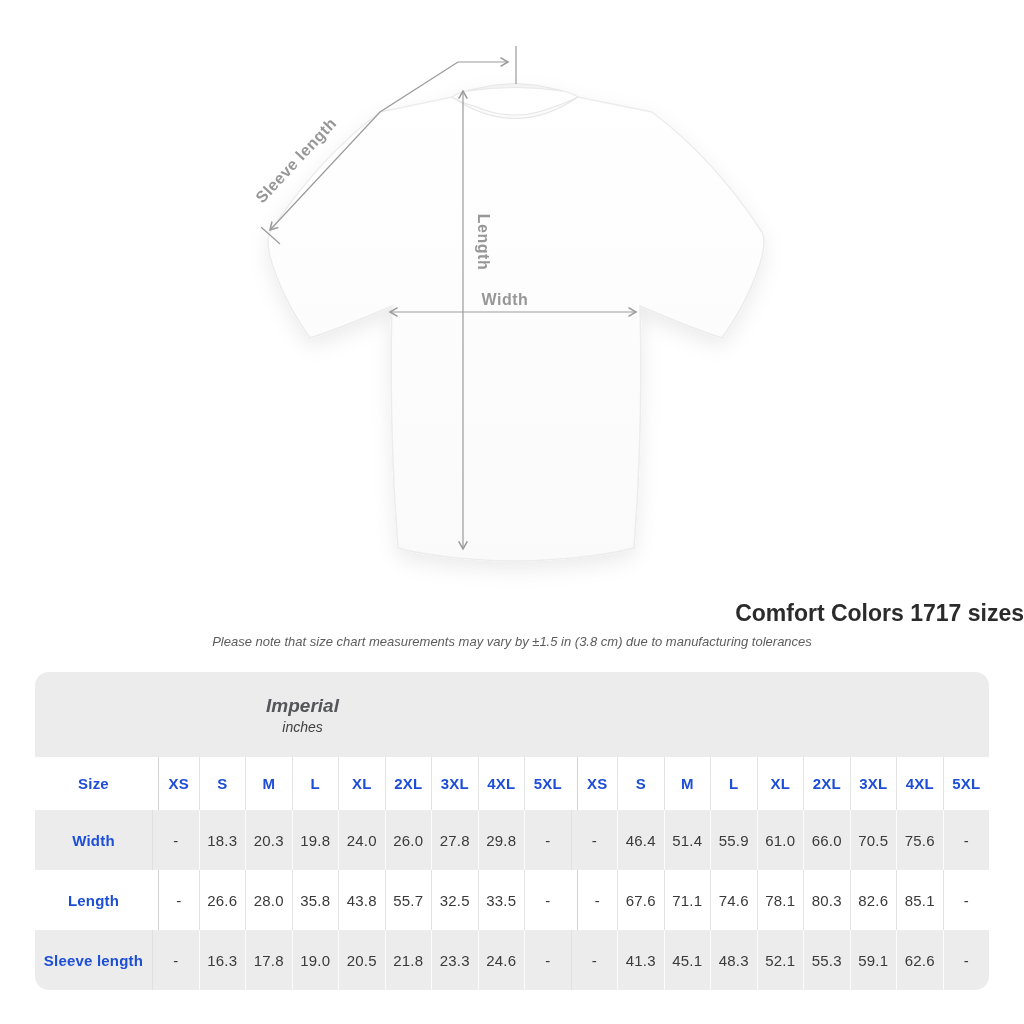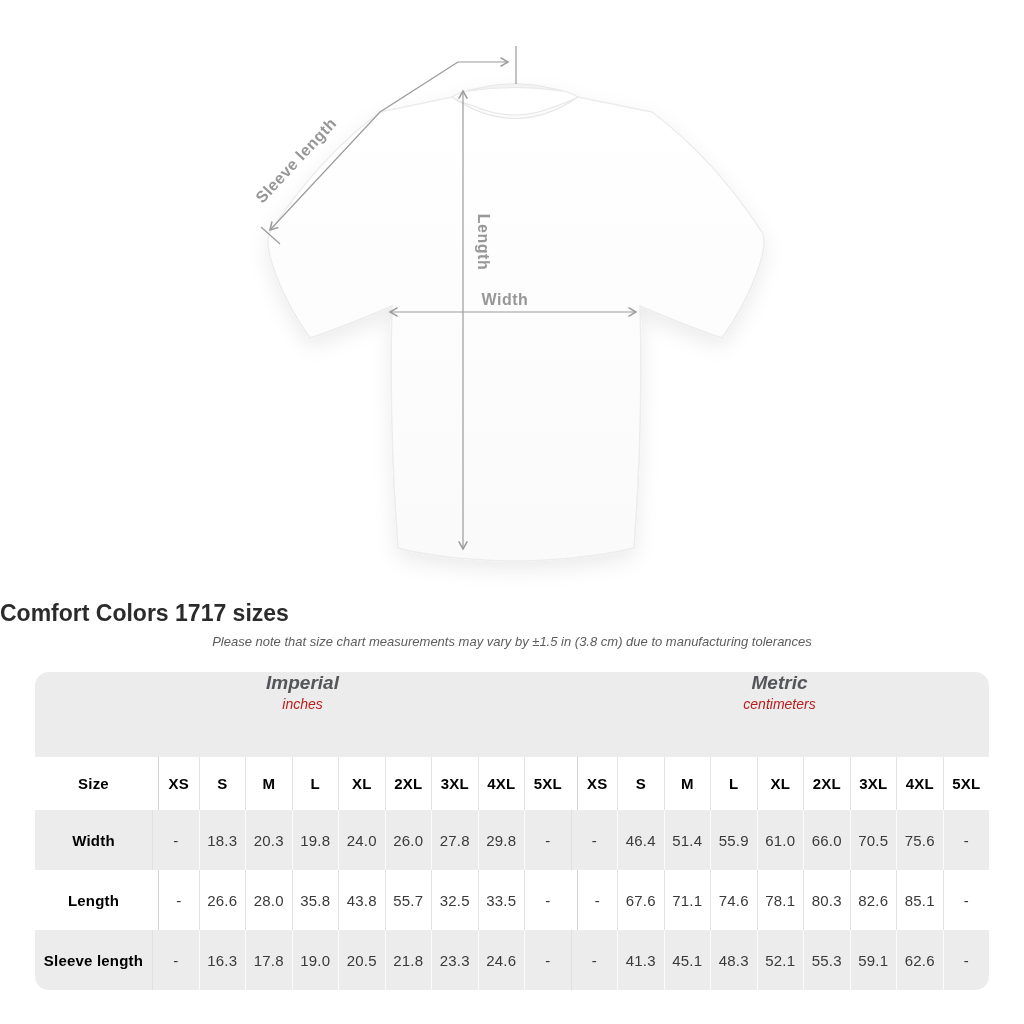--- a/index.html
+++ b/index.html
@@ -7,51 +7,51 @@
     width:1024px;height:1024px;position:relative;background:#ffffff;
     font-family:"Liberation Sans", sans-serif;overflow:hidden;
   }
 
   
   .diagram{position:absolute;top:0;left:0;width:1024px;height:600px;}
   .measure-label{font-size:16px;font-weight:bold;fill:#979797;letter-spacing:.5px;}
 
   
   .page-title{
-    position:absolute;top:600px;left:0;width:1024px;text-align:left;
+    position:absolute;top:600px;left:0;width:1024px;text-align:right;
     font-size:23px;font-weight:bold;color:#2b2b2b;margin:0;
   }
   .tolerance-note{
     position:absolute;top:634px;left:0;width:1024px;text-align:center;
     font-size:13px;font-style:italic;color:#5c5c5c;
   }
 
   
   .size-table{
     position:absolute;top:672px;left:35px;width:954px;height:318px;
     border-radius:14px;overflow:hidden;background:#ffffff;
   }
   .group-row{
     display:grid;grid-template-columns:535px 1fr;height:85px;background:#ececec;
   }
-  .group{display:flex;flex-direction:column;align-items:center;justify-content:flex-start;gap:2px;}
+  .group{display:flex;flex-direction:column;align-items:center;justify-content:center;gap:2px;}
   .group-title{font-size:19px;font-weight:bold;font-style:italic;color:#55565a;}
-  .group-sub{font-size:14px;font-style:italic;color:#b91c1c;}
+  .group-sub{font-size:14px;font-style:italic;color:#404040;}
 
   .trow{display:grid;grid-template-columns:117px repeat(18,1fr);}
   .trow.header{height:53px;background:#ffffff;}
   .trow.data{height:60px;}
   .trow.band{background:#ececec;}
   .trow.plain{background:#ffffff;}
 
   .cell{
     display:flex;align-items:center;justify-content:center;
     font-size:15px;color:#3a3a3c;letter-spacing:.2px;
   }
-  .cell.bold{font-weight:bold;color:#000000;}
+  .cell.bold{font-weight:bold;color:#1d4ed8;}
 
   
   .trow.header .cell, .trow.plain .cell{border-left:1px solid #e3e3e3;}
   .trow.band .cell{border-left:1px solid rgba(255,255,255,.8);}
   .trow.header .cell.maj, .trow.plain .cell.maj{border-left:1px solid #d5d5d5;margin-left:6px;}
   .trow.band .cell.maj{border-left:1px solid rgba(0,0,0,.05);}
   .trow .cell.first{border-left:none;}
 </style>
 </head>
 <body>
@@ -104,24 +104,20 @@
 
 <h1 class="page-title">Comfort Colors 1717 sizes</h1>
 <div class="tolerance-note">Please note that size chart measurements may vary by ±1.5 in (3.8 cm) due to manufacturing tolerances</div>
 
 <div class="size-table">
 
   <div class="group-row">
     <div class="group">
       <div class="group-title">Imperial</div>
       <div class="group-sub">inches</div>
-    </div>
-    <div class="group">
-      <div class="group-title">Metric</div>
-      <div class="group-sub">centimeters</div>
     </div>
   </div>
 
   <div class="trow header">
     <div class="cell bold first">Size</div>
     <div class="cell bold maj">XS</div>
     <div class="cell bold">S</div>
     <div class="cell bold">M</div>
     <div class="cell bold">L</div>
     <div class="cell bold">XL</div>

